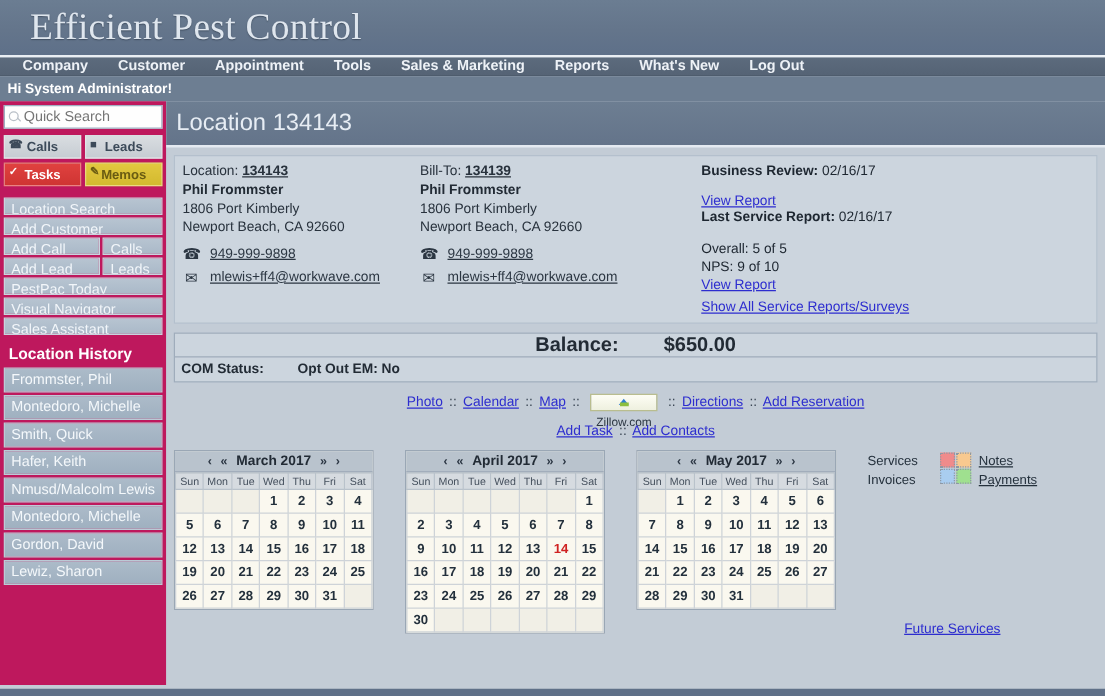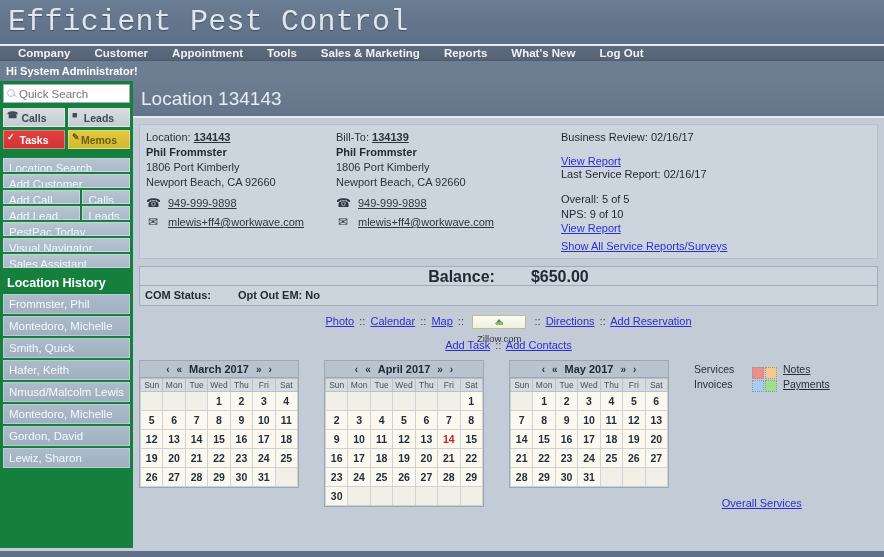--- a/index.html
+++ b/index.html
@@ -14,25 +14,25 @@
   #app { position: relative; width: 884px; height: 557px; }
 
   
   .brand-bar {
     height: 46px;
     background: linear-gradient(180deg,#6b7d92 0%,#64758b 55%,#5e7089 100%);
     border-bottom: 2px solid #e9eef4;
     display: flex; align-items: center;
   }
   .brand-title {
-    font-family: Liberation Mono, monospace;
+    font-family: Liberation Serif, serif;
     font-size: 30px;
     color: #dfe6ee;
     letter-spacing: 0.2px;
-    padding-left: 8px;
+    padding-left: 24px;
     white-space: nowrap;
     text-shadow: 0 1px 1px rgba(20,30,45,.45);
   }
 
   
   .mainnav {
     height: 15px;
     background: linear-gradient(180deg,#5c6b7d 0%,#556375 100%);
     display: flex; align-items: center;
     padding-left: 6px;
@@ -57,21 +57,21 @@
     padding-left: 6px; line-height: 20px;
     white-space: nowrap;
   }
 
   
   .body-wrap { display: flex; height: 467px; }
 
   
   .sidebar {
     width: 133px; flex: 0 0 133px;
-    background: #15803d;
+    background: #be185d;
     padding: 3px 3px 0 3px;
   }
   .search-box {
     height: 19px; background:#fefefe;
     border: 1px solid #9fb0c2;
     display:flex; align-items:center;
     padding-left: 2px;
     margin-bottom: 5px;
   }
   .search-box .mag {
@@ -171,21 +171,21 @@
   .contact-row { display:flex; align-items:center; gap:8px; margin-top:7px; }
   .ic {
     width:14px; flex:0 0 14px; text-align:center;
     font-size:12px; color:#2b3642; line-height:12px;
   }
   .contact-link {
     color:#2b3642; font-size:11px; text-decoration:underline; cursor:pointer;
     white-space:nowrap;
   }
   .biz-line { font-size:11px; color:#1d2630; line-height:15px; white-space:nowrap; }
-  .biz-line .b { font-weight:normal; }
+  .biz-line .b { font-weight:bold; }
   .blue-link { color:#2d2dcf; text-decoration:underline; cursor:pointer; font-size:11px; }
   .sp6 { height:6px; } .sp10{ height:10px; }
 
   
   .bal-box {
     margin: 7px 6px 0 6px;
     border:1px solid #9facbb;
     background:#ccd5de;
   }
   .bal-row1 {
@@ -250,21 +250,21 @@
   .cal td {
     width:14.28%; height:19px; text-align:center;
     font-size:10.5px; font-weight:bold; color:#23303c;
     border:1px solid #ced3d8; background:#faf8ef;
     cursor:pointer;
   }
   .cal td.empty { background:#f1efe6; cursor:default; }
   .cal td.today { color:#cf2222; }
 
   .legend { padding-top:2px; font-size:10.5px; color:#24303c; }
-  .legend-grid { display:flex; align-items:flex-end; gap:6px; }
+  .legend-grid { display:flex; align-items:flex-start; gap:6px; }
   .legend-labels-l { line-height:15px; text-align:left; width:52px; }
   .swatches { display:grid; grid-template-columns:12px 12px; grid-template-rows:12px 12px; gap:1px; }
   .sw { width:12px; height:12px; border:1px dotted #8e99a5; }
   .legend-labels-r { line-height:15px; text-align:left;text-decoration:underline; }
   .future-link { margin-top:105px; text-align:center; }
 
   
   .bottom-strip{
     position:absolute; left:0; bottom:0; width:884px; height:6px;
     background:#5f7088;
@@ -691,21 +691,21 @@
               <div class="sw" id="sw-notes" style="background: rgb(248, 201, 143);"></div>
               <div class="sw" id="sw-invoices" style="background: rgb(169, 205, 240);"></div>
               <div class="sw" id="sw-payments" style="background: rgb(159, 224, 143);"></div>
             </div>
             <div class="legend-labels-r">
               <div>Notes</div>
               <div>Payments</div>
             </div>
           </div>
           <div class="future-link">
-            <span class="blue-link">Overall Services</span>
+            <span class="blue-link">Future Services</span>
           </div>
         </div>
       </div>
 
     </div>
   </div>
 
   <div class="bottom-strip"></div>
 </div>
 

